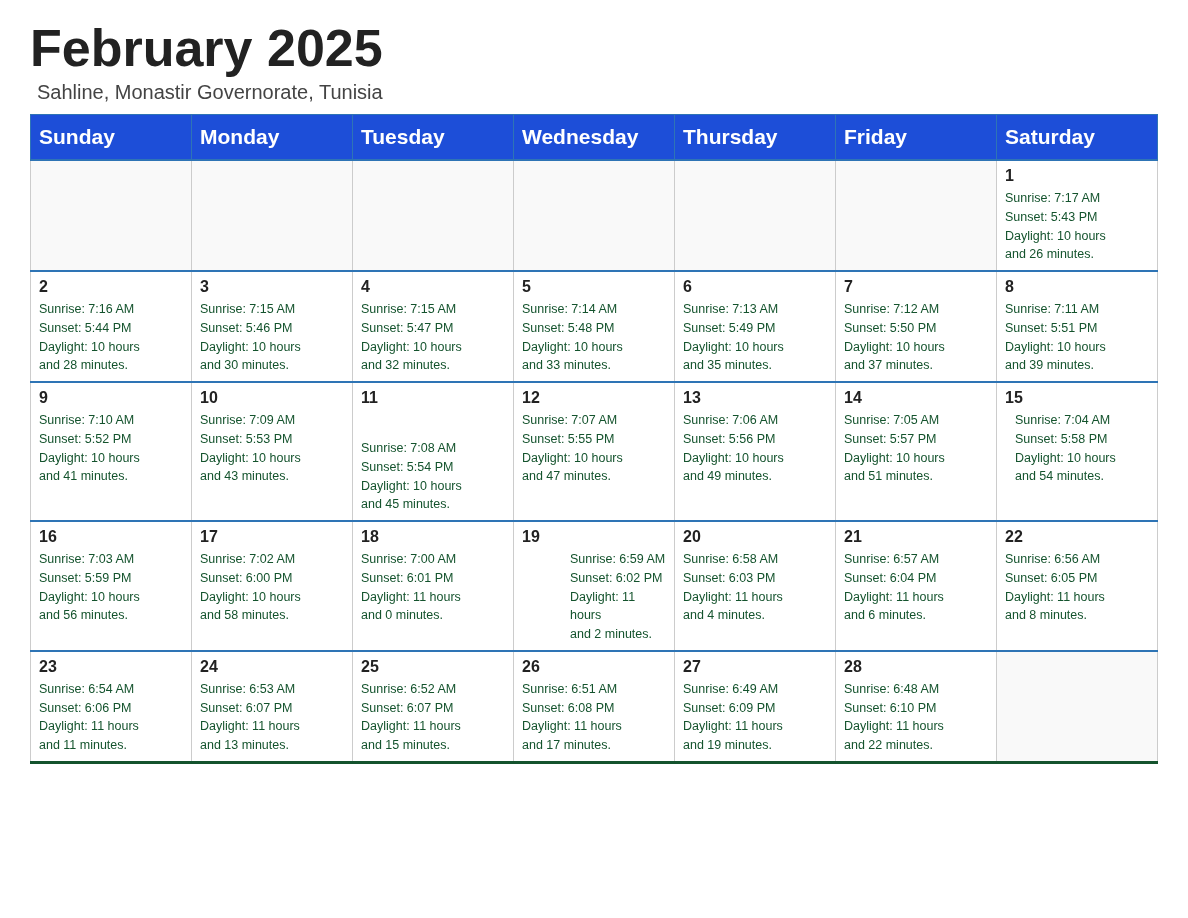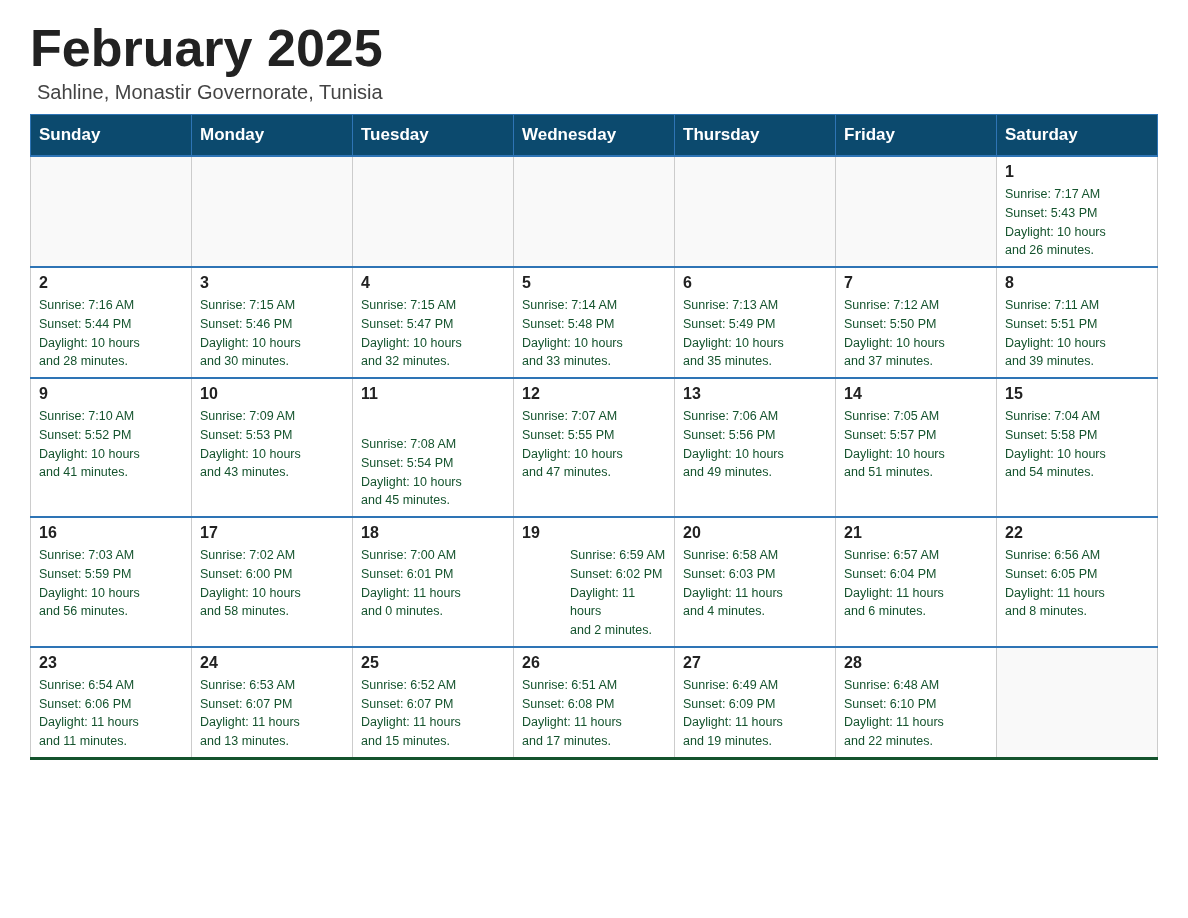--- a/index.html
+++ b/index.html
@@ -34,23 +34,23 @@
       font-size: 20px;
       color: #444;
       margin-top: 4px;
     }
     .calendar {
       width: 100%;
       border-collapse: collapse;
       margin-top: 10px;
     }
     .calendar th {
-      background-color: #0c4a6e;
+      background-color: #1d4ed8;
       color: #fff;
-      font-size: 17px;
+      font-size: 21px;
       font-weight: bold;
       padding: 10px 8px;
       text-align: left;
       border: 1px solid #2e74b5;
     }
     .calendar td {
       border: 1px solid #ccc;
       vertical-align: top;
       padding: 6px 8px;
       width: 14.28%;
@@ -238,21 +238,21 @@
         </td>
         <td>
           <span class="day-number">14</span>
           <div class="day-info" style="white-space: pre-line;">Sunrise: 7:05 AM
 Sunset: 5:57 PM
 Daylight: 10 hours
 and 51 minutes.</div>
         </td>
         <td>
           <span class="day-number">15</span>
-          <div class="day-info" style="white-space: pre-line;">Sunrise: 7:04 AM
+          <div class="day-info" style="white-space: pre-line; margin-left: 10px;">Sunrise: 7:04 AM
 Sunset: 5:58 PM
 Daylight: 10 hours
 and 54 minutes.</div>
         </td>
       </tr>
       <tr>
         <td>
           <span class="day-number">16</span>
           <div class="day-info" style="white-space: pre-line;">Sunrise: 7:03 AM
 Sunset: 5:59 PM

